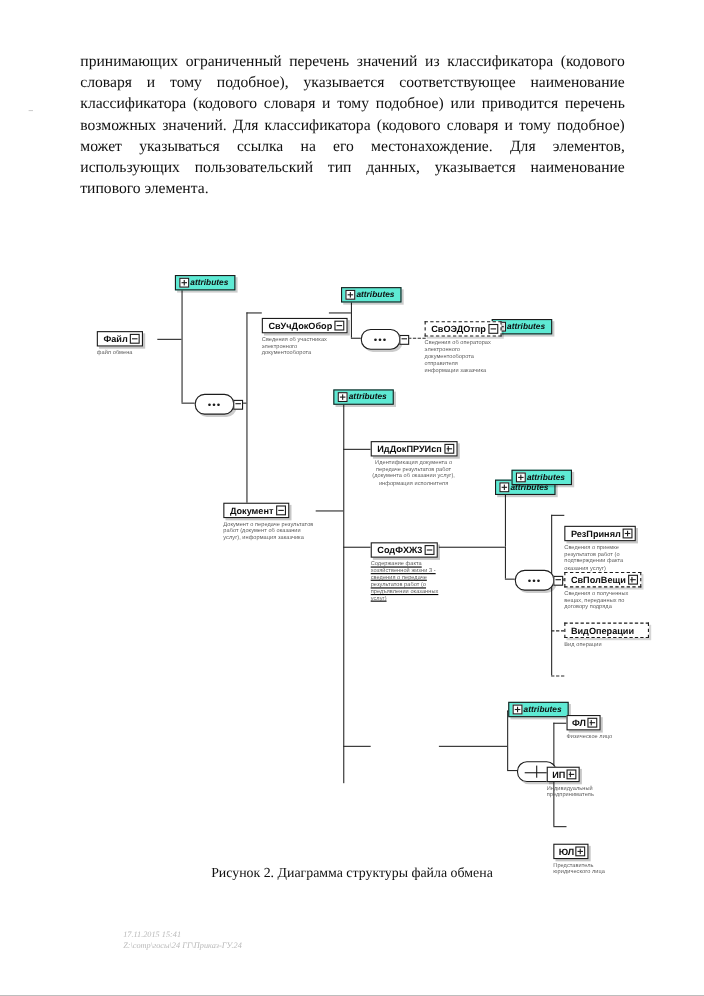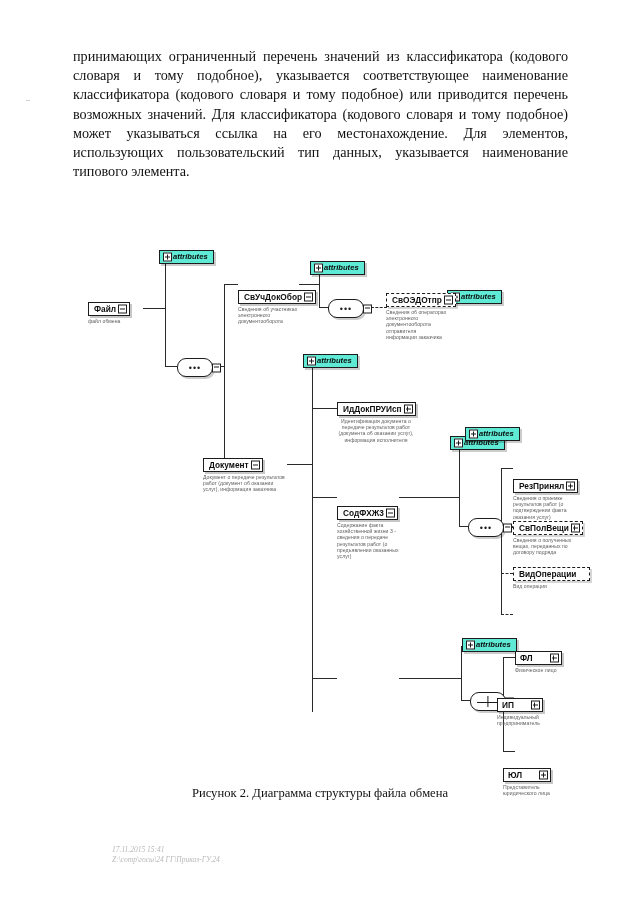--- a/index.html
+++ b/index.html
@@ -38,21 +38,21 @@
     padding:1px 13px 1px 5px;
     font-family:"Liberation Sans", sans-serif;
     font-weight:bold;
     font-size:8.3px;
     color:#0d0d0d;
     white-space:nowrap;
     line-height:10px;
     box-shadow:2px 2px 0 0 rgba(0,0,0,0.22);
   }
   .nbox.dashed{border:1.2px dashed #1c1c1c;box-shadow:2px 2px 0 0 rgba(0,0,0,0.16);}
-  .nbox.thin{padding:1px 28px 1px 4px;}
+  .nbox.thin{padding:1px 12px 1px 4px;}
   
   .ctrl{
     position:absolute;right:2px;top:50%;
     transform:translateY(-50%);
     width:7px;height:7px;
     border:1px solid #1c1c1c;
     background:#fff;
   }
   .ctrl:before{
     content:"";position:absolute;left:1px;top:2.5px;
@@ -298,21 +298,21 @@
     </div>
 
     <div class="node" style="left:337px;top:162px;width:78px;text-align:center;">
       <span class="nbox">
         <span>ИдДокПРУИсп</span>
         <span class="ctrl plus"></span>
       </span>
       <div class="desc" style="width:78px;">Идентификация документа о передаче результатов работ (документа об оказании услуг), информация исполнителя</div>
     </div>
 
-    <div class="node" style="left:337px;top:266px;width:62px;">
+    <div class="node" style="left:337px;top:254px;width:62px;text-decoration:underline;">
       <span class="nbox">
         <span>СодФХЖ3</span>
         <span class="ctrl"></span>
       </span>
       <div class="desc" style="width:64px;">Содержание факта хозяйственной жизни 3 - сведения о передаче результатов работ (о предъявлении оказанных услуг)</div>
     </div>
 
     <div class="node" style="left:513px;top:222px;width:66px;margin-top:17px;">
       <span class="nbox">
         <span>РезПринял</span>

